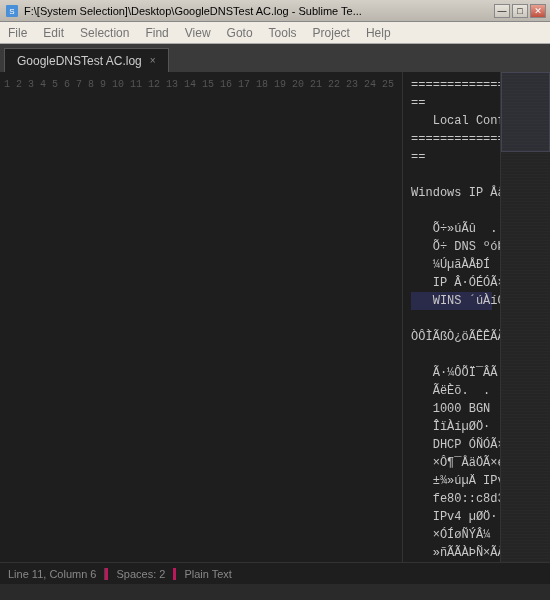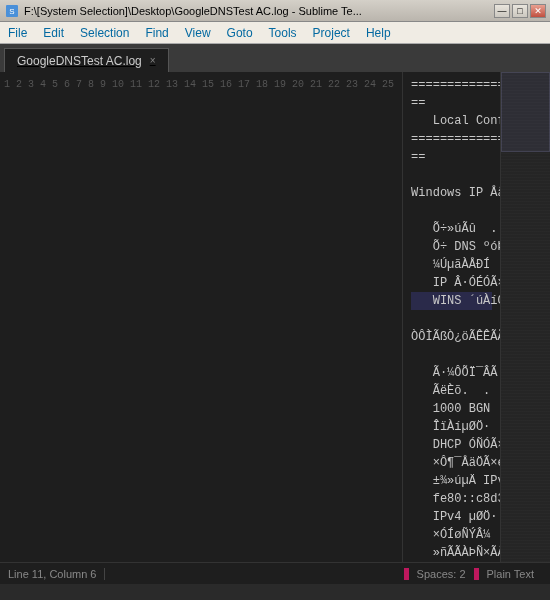--- a/index.html
+++ b/index.html
@@ -62,34 +62,33 @@
       height: 22px;
       display: flex;
       align-items: center;
       border-bottom: 1px solid #aaa;
     }
     .menu-item {
       font-family: 'Segoe UI', Arial, sans-serif;
       font-size: 12px;
       padding: 2px 8px;
       cursor: pointer;
-      color: #0369a1;
+      color: #737373;
       height: 100%;
       display: flex;
       align-items: center;
     }
 
     
     #tab-bar {
       background: #3a3a3a;
       height: 28px;
       display: flex;
       align-items: flex-end;
       padding-left: 4px;
-      text-decoration: underline;
     }
     .tab {
       background: #1e1e1e;
       color: #ccc;
       font-size: 12px;
       font-family: 'Segoe UI', Arial, sans-serif;
       padding: 4px 12px;
       height: 24px;
       display: flex;
       align-items: center;
@@ -176,27 +175,26 @@
     #status-bar {
       background: #1e1e1e;
       height: 22px;
       display: flex;
       align-items: center;
       padding: 0 8px;
       border-top: 1px solid #333;
       color: #888;
       font-size: 11px;
       font-family: 'Segoe UI', Arial, sans-serif;
-      justify-content: space-between;
     }
     .status-left { display: flex; gap: 0; }
     .status-item { padding: 0 8px; border-right: 1px solid #444; }
     .status-item:first-child { padding-left: 0; }
     .status-right { display: flex; gap: 0; }
-    .status-item-right { padding: 0 8px; border-left: 5px solid #be185d; }
+    .status-item-right { padding: 0 8px; border-left: 3px solid #be185d; }
   </style>
 </head>
 <body>
 
 <div id="title-bar">
   <div id="title-bar-icon">
     <svg width="14" height="14" viewBox="0 0 14 14">
       <rect x="1" y="1" width="12" height="12" fill="#4a90d9" rx="1"></rect>
       <text x="7" y="10" text-anchor="middle" fill="white" font-size="8" font-family="Arial">S</text>
     </svg>

